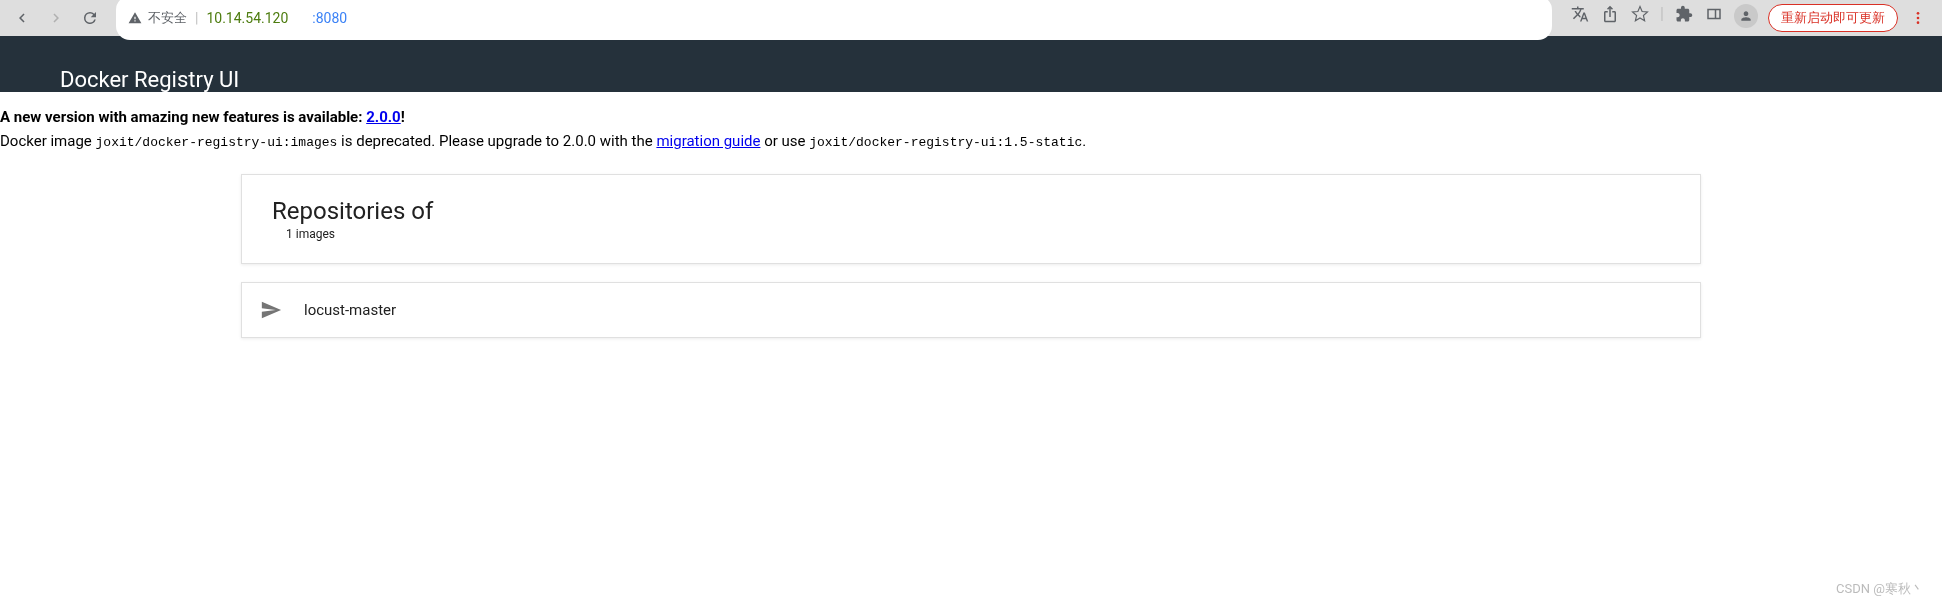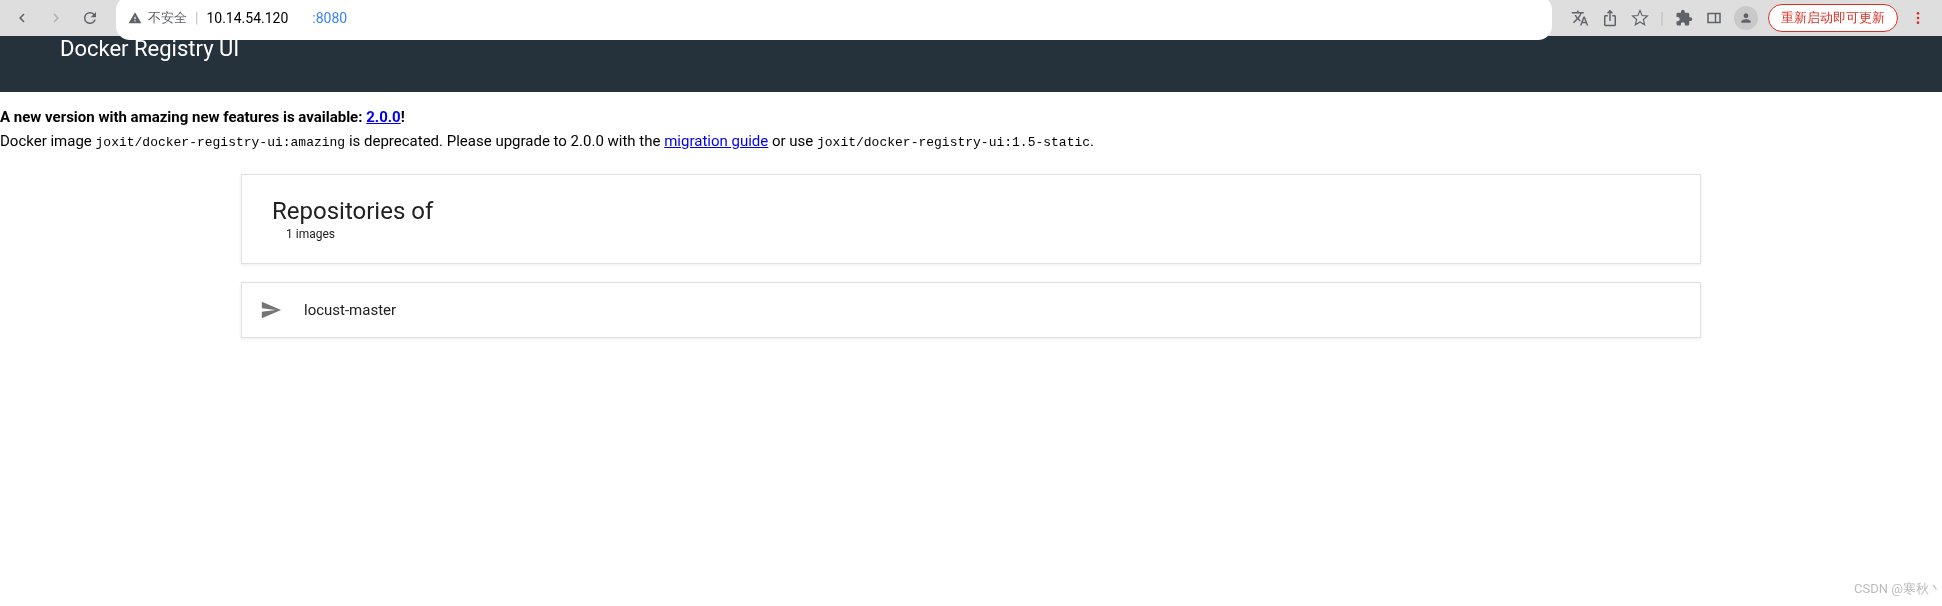--- a/index.html
+++ b/index.html
@@ -57,29 +57,28 @@
     .url-warning svg {
       width: 14px;
       height: 14px;
       fill: #5f6368;
     }
     .url-divider {
       color: #c0c0c0;
       margin-right: 8px;
     }
     .url-text {
-      color: #000000;
+      color: #4d7c0f;
     }
     .url-port {
       color: #3b82f6;
       padding-left: 24px;
     }
     .toolbar-icons {
       display: flex;
-      align-items: center;
       gap: 10px;
       padding: 0 6px;
     }
     .toolbar-icon {
       width: 20px;
       height: 20px;
       display: flex;
       align-items: center;
       justify-content: center;
       color: #5f6368;
@@ -123,21 +122,21 @@
       cursor: pointer;
     }
     .menu-dots svg {
       fill: #d93025;
     }
     
     .app-header {
       background: #25313b;
       height: 56px;
       display: flex;
-      align-items: flex-start;
+      align-items: flex-end;
       padding: 0 60px;
     }
     .app-title {
       color: #ffffff;
       font-size: 22px;
       font-weight: 400;
     }
     
     .notice {
       text-align: left;
@@ -201,21 +200,21 @@
       fill: #757575;
     }
     .repo-name {
       font-size: 15px;
       color: #212121;
     }
     
     .watermark {
       position: fixed;
       bottom: 8px;
-      right: 0;
+      right: 18px;
       font-size: 13px;
       color: rgba(120,120,120,0.5);
     }
   </style>
 </head>
 <body>
 
 <div class="browser-bar">
   <div class="nav-btn">
     <svg viewBox="0 0 24 24" width="18" height="18">
@@ -288,21 +287,21 @@
 
 <div class="app-header">
   <div class="app-title">Docker Registry UI</div>
 </div>
 
 <div class="notice">
   <div class="line1">
     <span>A new version with amazing new features is available: </span><a href="#">2.0.0</a><span>!</span>
   </div>
   <div class="line2">
-    <span>Docker image </span><code>joxit/docker-registry-ui:amazing</code><span> is deprecated. Please upgrade to 2.0.0 with the </span><a href="#">migration guide</a><span> or use </span><code>joxit/docker-registry-ui:1.5-static</code><span>.</span>
+    <span>Docker image </span><code>joxit/docker-registry-ui:images</code><span> is deprecated. Please upgrade to 2.0.0 with the </span><a href="#">migration guide</a><span> or use </span><code>joxit/docker-registry-ui:1.5-static</code><span>.</span>
   </div>
 </div>
 
 <div class="container">
   <div class="card">
     <div class="card-title">Repositories of</div>
     <div class="card-sub">1 images</div>
   </div>
   <div class="repo-row">
     <svg viewBox="0 0 24 24">

